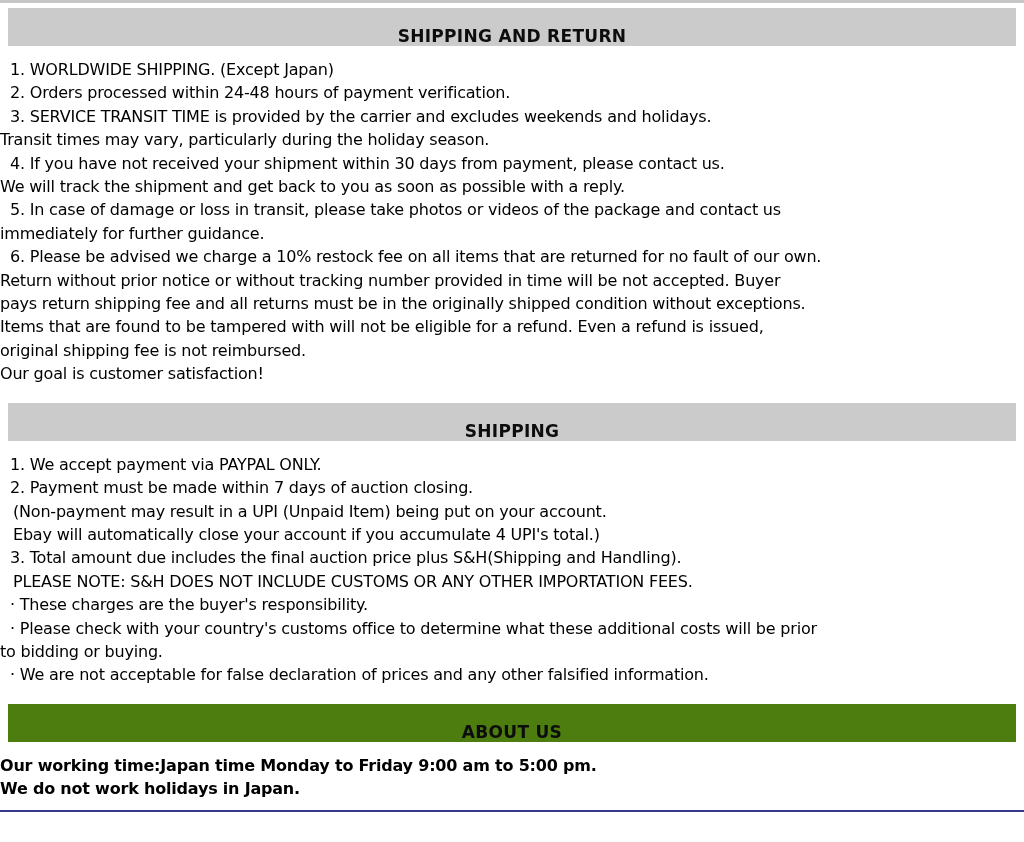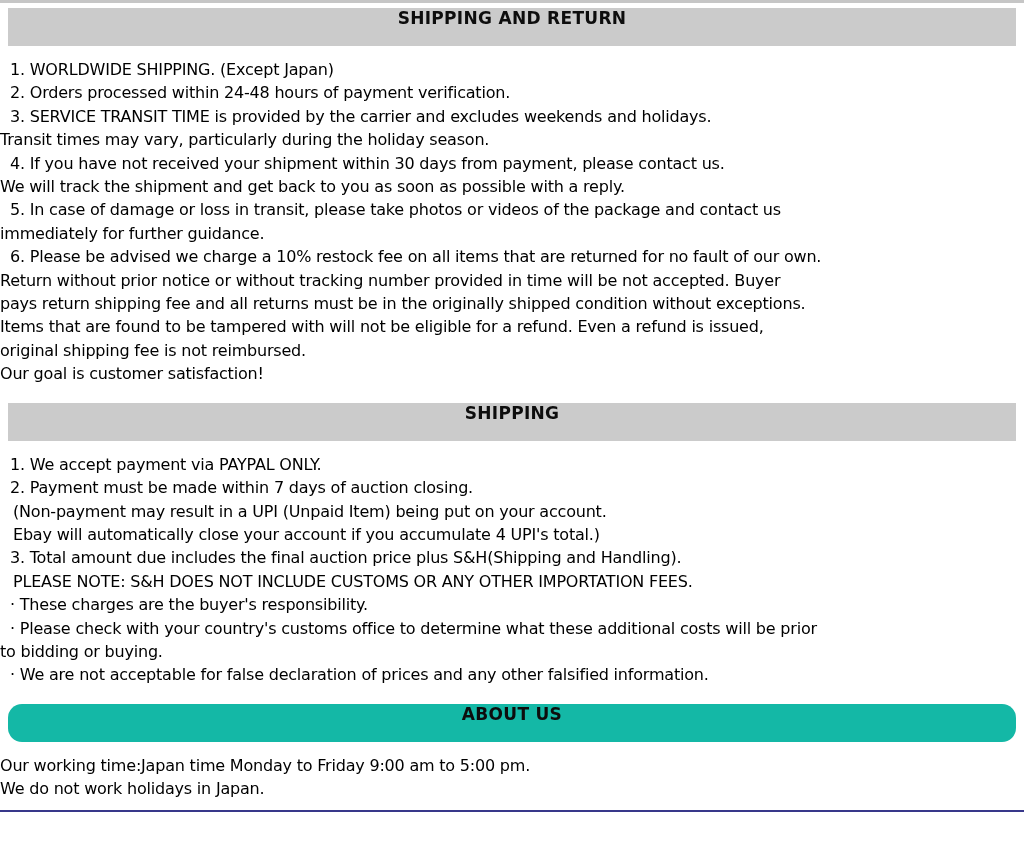--- a/index.html
+++ b/index.html
@@ -16,37 +16,37 @@
   .top-rule {
     height: 3px;
     background: #c6c6c6;
     margin-bottom: 5px;
   }
   .section-header {
     margin: 0 8px;
     height: 38px;
     background: #cbcbcb;
     display: flex;
-    align-items: flex-start;
+    align-items: flex-end;
     justify-content: center;
   }
   .section-title {
     font-weight: bold;
     font-size: 17px;
     letter-spacing: 0.3px;
     color: #0d0d0d;
   }
   .section-body {
     padding: 12px 8px 17px 0;
     font-size: 16px;
     line-height: 23.4px;
     letter-spacing: -0.2px;
     white-space: pre;
   }
-  .section:last-child .section-body { padding-bottom: 9px; }
+  .section:last-child .section-body { padding-bottom: 9px; font-weight: bold; }
   .line { min-height: 23.4px; }
   .line.in1 { padding-left: 10px; }
   .line.in2 { padding-left: 13px; }
   .bottom-rule {
     height: 0;
     border-top: 2px solid #38388a;
   }
 </style>
 </head>
 <body>
@@ -62,20 +62,20 @@
   </section>
 
   <section class="section">
     <header class="section-header" style="background: rgb(203, 203, 203);">
       <span class="section-title">SHIPPING</span>
     </header>
     <div class="section-body"><div class="line in1">1. We accept payment via PAYPAL ONLY.</div><div class="line in1">2. Payment must be made within 7 days of auction closing.</div><div class="line in2">(Non-payment may result in a UPI (Unpaid Item) being put on your account.</div><div class="line in2">Ebay will automatically close your account if you accumulate 4 UPI's total.)</div><div class="line in1">3. Total amount due includes the final auction price plus S&amp;H(Shipping and Handling).</div><div class="line in2">PLEASE NOTE: S&amp;H DOES NOT INCLUDE CUSTOMS OR ANY OTHER IMPORTATION FEES.</div><div class="line in1">· These charges are the buyer's responsibility.</div><div class="line in1">· Please check with your country's customs office to determine what these additional costs will be prior</div><div class="line in0">to bidding or buying.</div><div class="line in1">· We are not acceptable for false declaration of prices and any other falsified information.</div></div>
   </section>
 
   <section class="section">
-    <header class="section-header" style="background: #14b8a6; border-radius: 14px;">
+    <header class="section-header" style="background: #4d7c0f;">
       <span class="section-title">ABOUT US</span>
     </header>
     <div class="section-body"><div class="line in0">Our working time:Japan time Monday to Friday 9:00 am to 5:00 pm.</div><div class="line in0">We do not work holidays in Japan.</div></div>
   </section>
 </div>
   <div class="bottom-rule" style="border-top-color: rgb(56, 56, 138);"></div>
 </div>
 
 </body></html>

